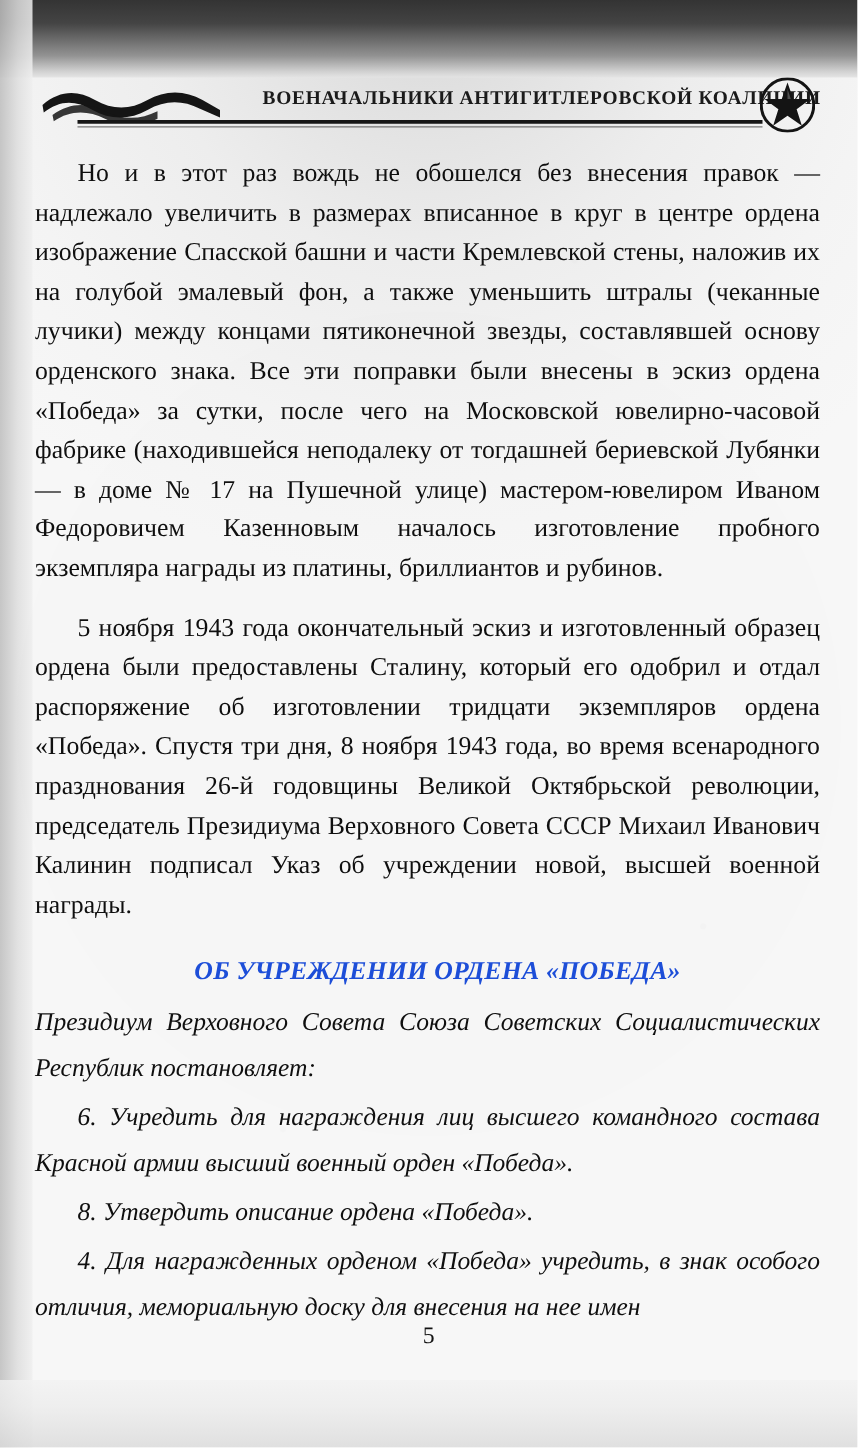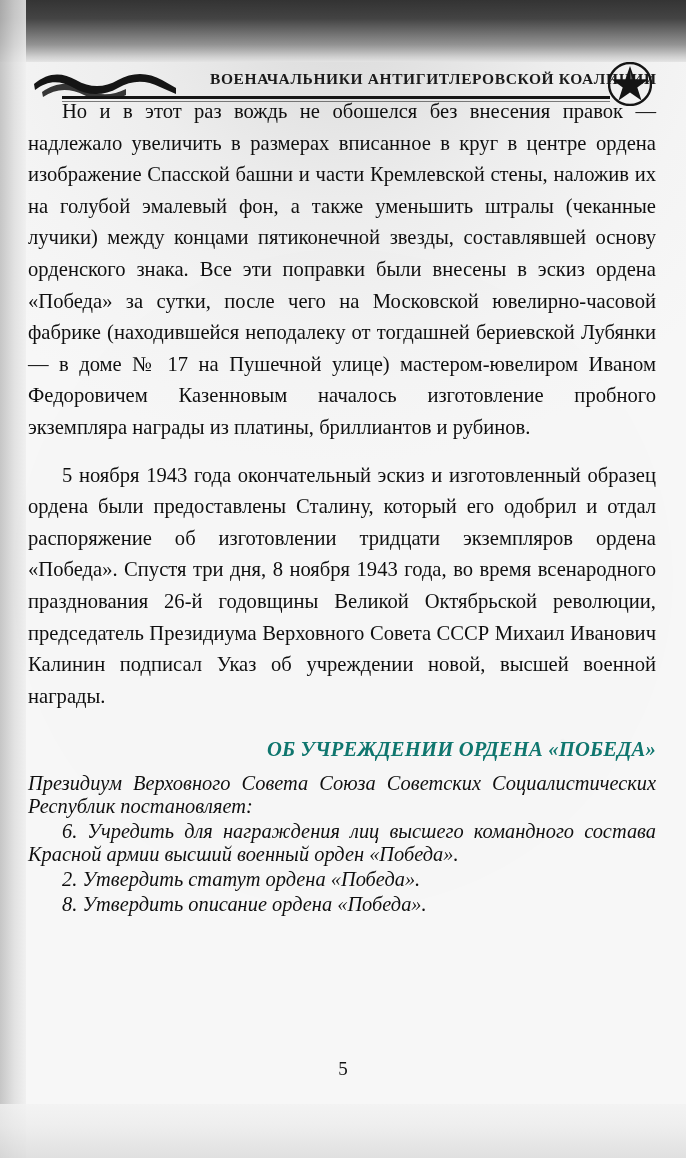--- a/index.html
+++ b/index.html
@@ -118,21 +118,21 @@
     top: 2px;
     width: 44px;
     height: 44px;
     color: #141414;
   }
 
   
   .body-text {
     position: absolute;
     left: 10px;
-    top: 96px;
+    top: 124px;
     width: 628px;
     font-size: 20.6px;
     line-height: 31.6px;
     text-align: justify;
     text-justify: inter-word;
     color: #0f0f0f;
     hyphens: manual;
   }
   .body-text p {
     margin: 0 0 2px 0;
@@ -142,27 +142,27 @@
 
   .gap { height: 14px; }
 
   .decree-title {
     margin: 22px 0 6px 0;
     font-weight: bold;
     font-style: italic;
     font-size: 20.6px;
     letter-spacing: 0.2px;
     text-indent: 16px;
-    text-align: right;
-    color: #0f766e;
+    text-align: center;
+    color: #1d4ed8;
   }
   .decree {
     font-style: italic;
     font-size: 20.4px;
-    line-height: 23px;
+    line-height: 37px;
     text-align: justify;
   }
   .decree p {
     margin: 0 0 2px 0;
     text-indent: 34px;
   }
   .decree p.noindent { text-indent: 0; }
 
   .folio {
     position: absolute;
@@ -204,19 +204,19 @@
   <div class="body-text">
     <p>Но и в этот раз вождь не обошелся без внесения правок — надлежало увеличить в размерах вписанное в круг в центре ордена изображение Спасской башни и части Кремлевской стены, наложив их на голубой эмалевый фон, а также уменьшить штралы (чеканные лучики) между концами пятиконечной звезды, составлявшей основу орденского знака. Все эти поправки были внесены в эскиз ордена «Победа» за сутки, после чего на Московской ювелирно-часовой фабрике (находившейся неподалеку от тогдашней бериевской Лубянки — в доме № 17 на Пушечной улице) мастером-ювелиром Иваном Федоровичем Казенновым началось изготовление пробного экземпляра награды из платины, бриллиантов и рубинов.</p>
     <div class="gap"></div>
     <p>5 ноября 1943 года окончательный эскиз и изготовленный образец ордена были предоставлены Сталину, который его одобрил и отдал распоряжение об изготовлении тридцати экземпляров ордена «Победа». Спустя три дня, 8 ноября 1943 года, во время всенародного празднования 26-й годовщины Великой Октябрьской революции, председатель Президиума Верховного Совета СССР Михаил Иванович Калинин подписал Указ об учреждении новой, высшей военной награды.</p>
 
     <div class="decree-title">ОБ УЧРЕЖДЕНИИ ОРДЕНА «ПОБЕДА»</div>
 
     <div class="decree">
       <p class="noindent">Президиум Верховного Совета Союза Советских Социалистических Республик постановляет:</p>
       <p>6. Учредить для награждения лиц высшего командного состава Красной армии высший военный орден «Победа».</p>
-      <p>2. Утвердить статут ордена «Победа».</p>
       <p>8. Утвердить описание ордена «Победа».</p>
+      <p>4. Для награжденных орденом «Победа» учредить, в знак особого отличия, мемориальную доску для внесения на нее имен</p>
     </div>
   </div>
 
   <div class="folio">5</div>
 </div>
 
 </body></html>

